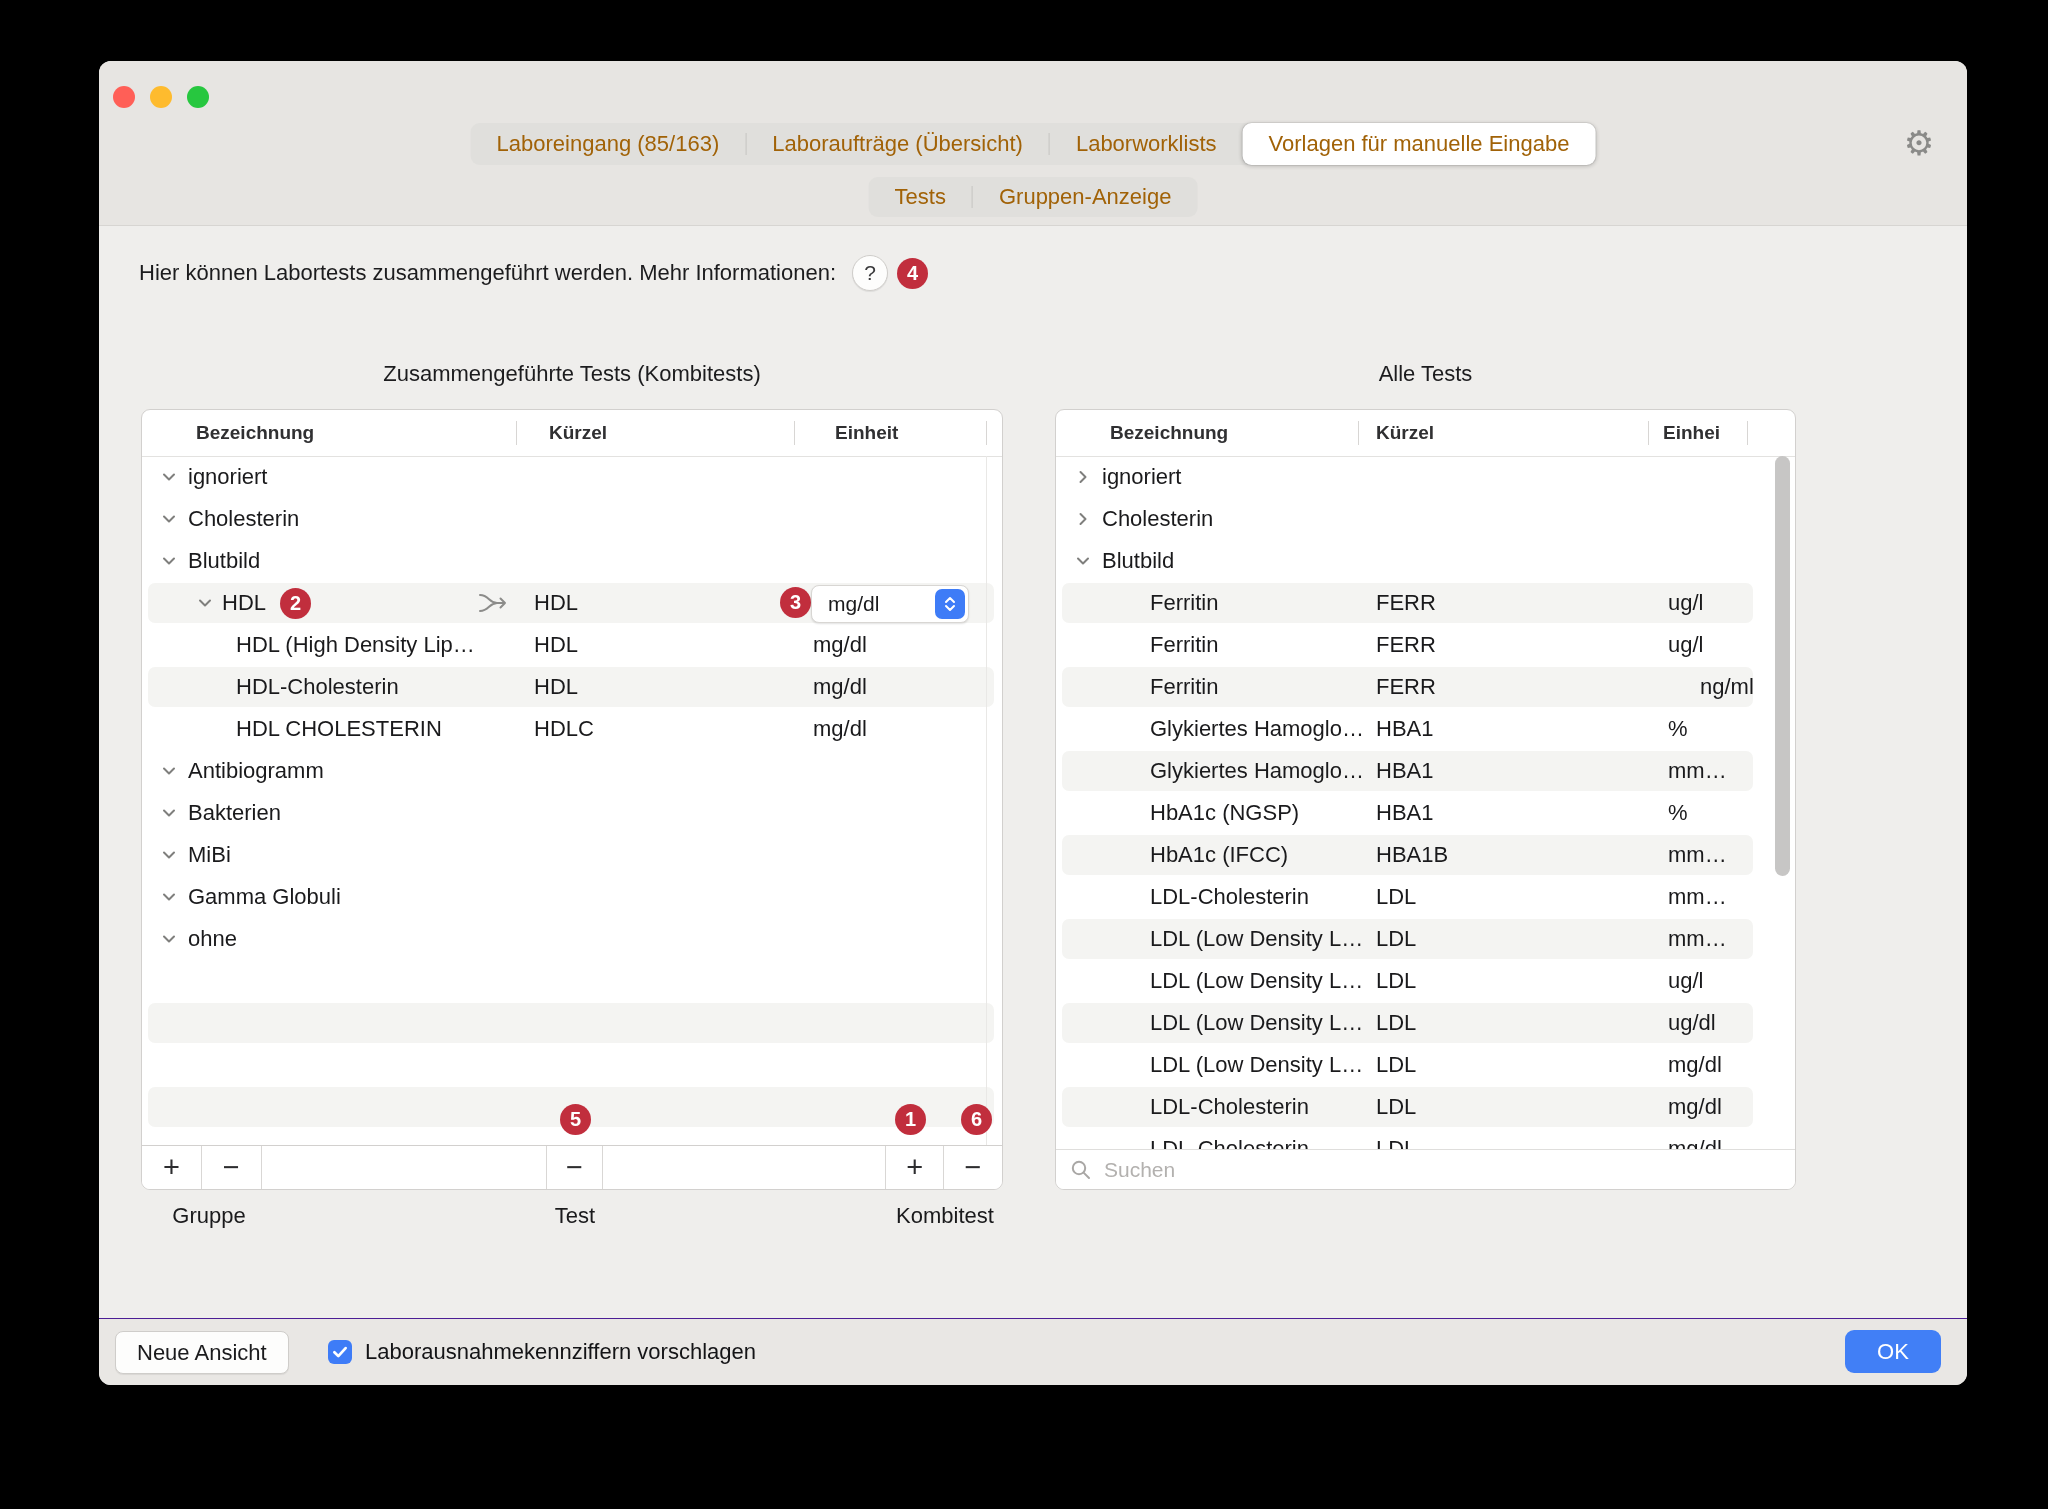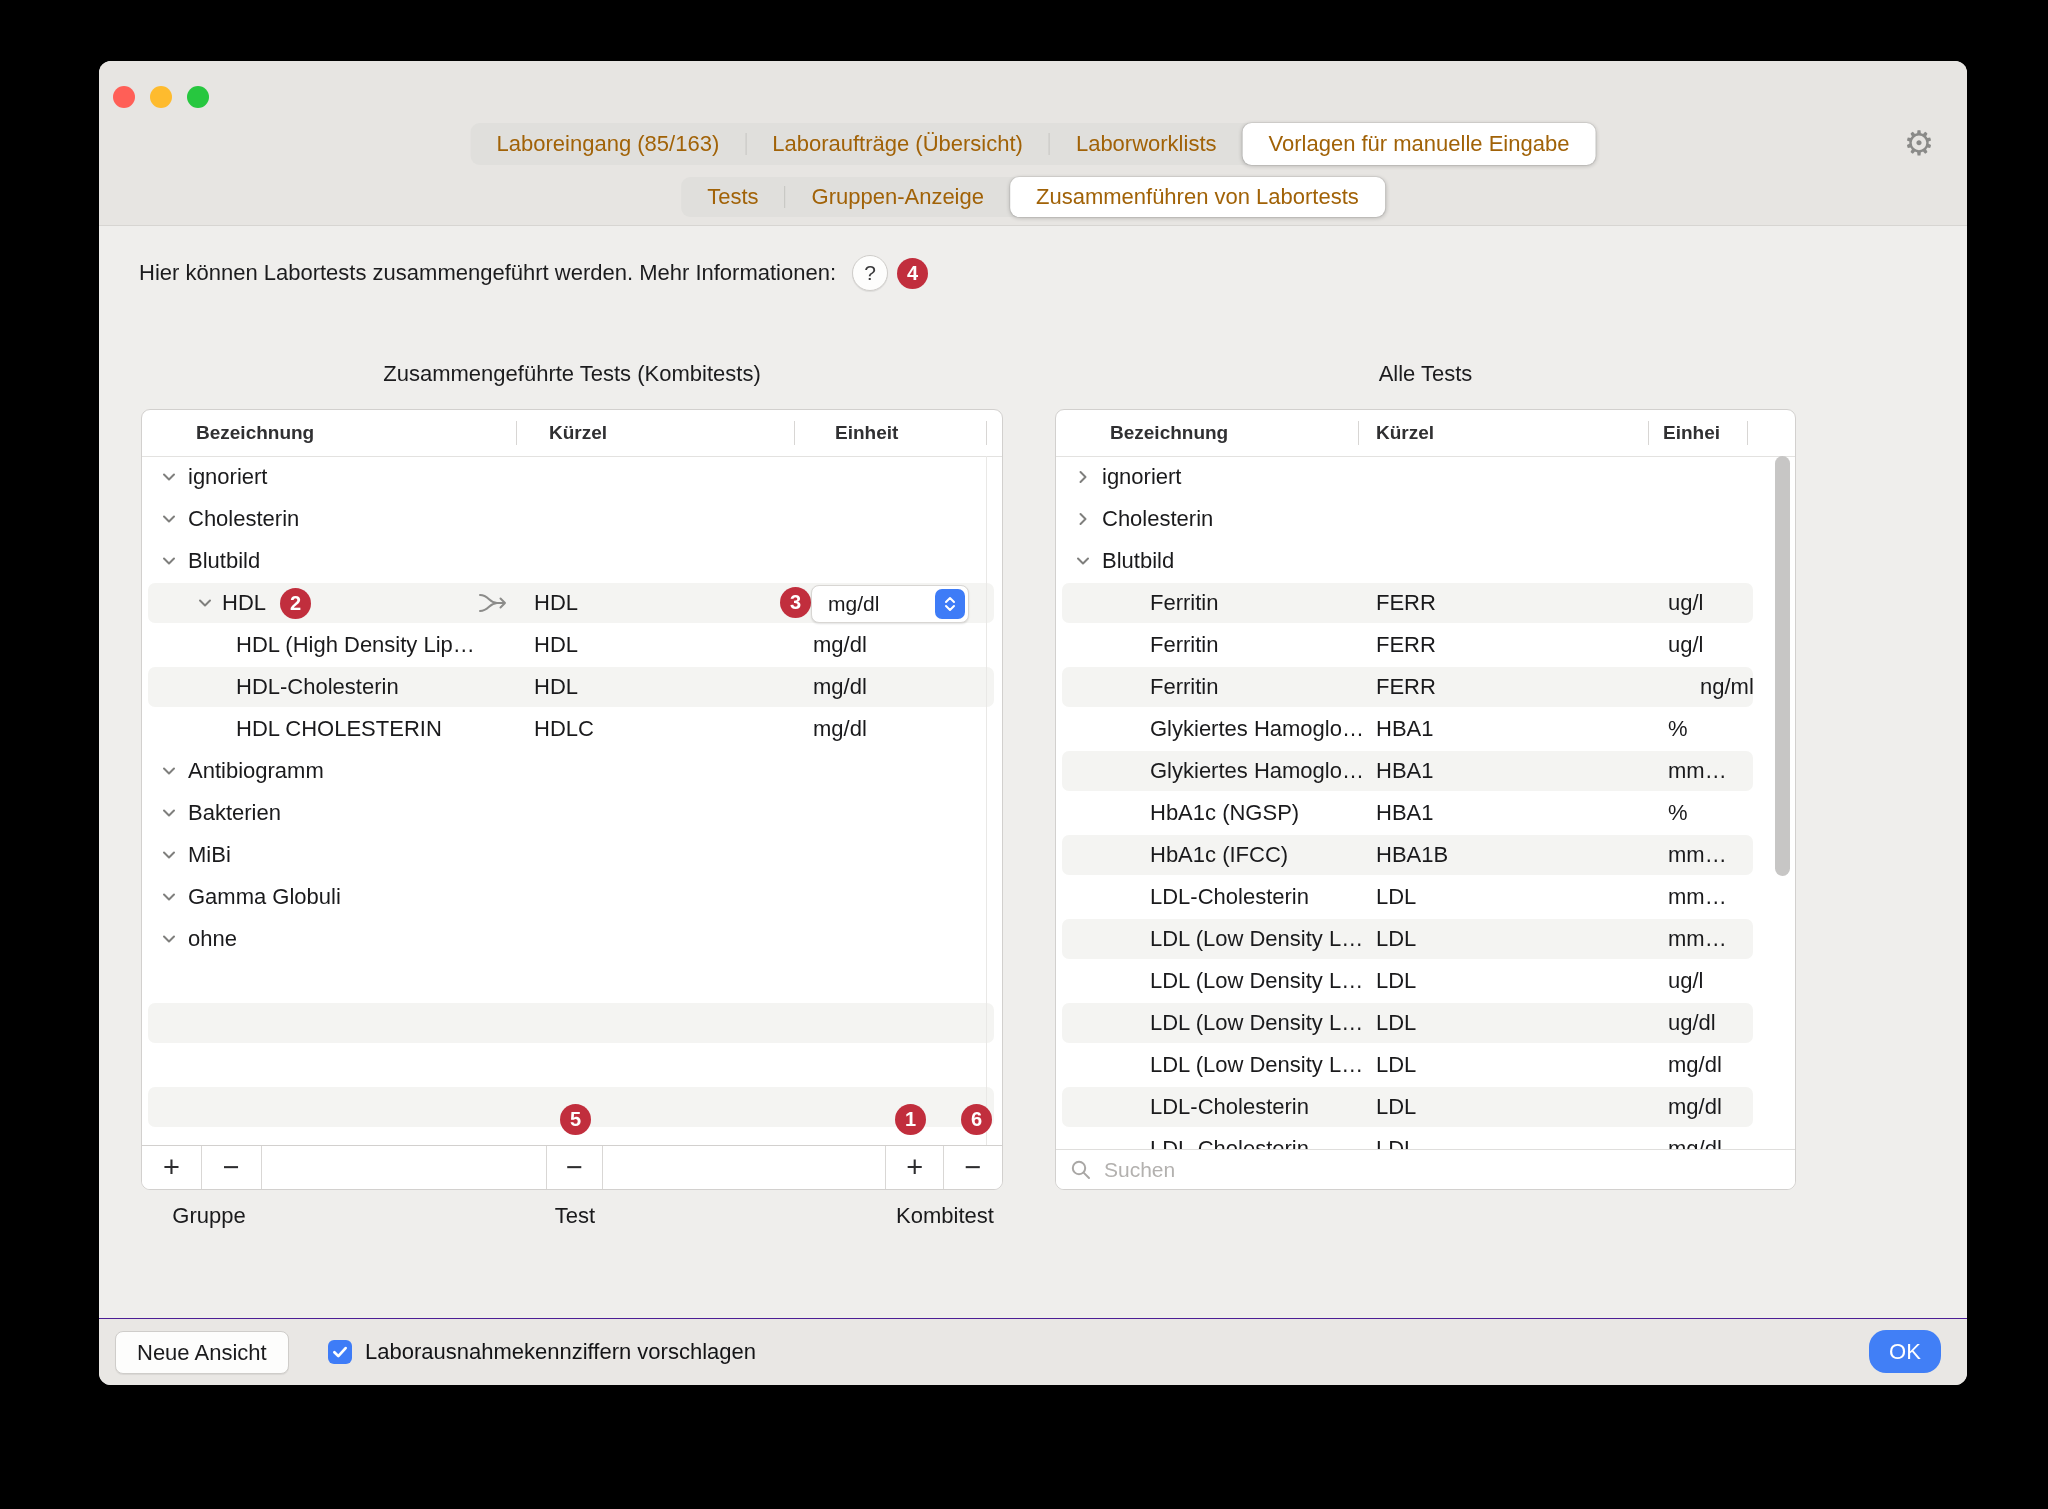--- a/index.html
+++ b/index.html
@@ -69,21 +69,21 @@
   .searchrow input{border:none;outline:none;font-size:21px;color:#1a1a1c;margin-left:10px;flex:1;background:transparent;
                    font-family:"Liberation Sans","DejaVu Sans",sans-serif;}
   .searchrow input::placeholder{color:#b3b1af;}
   
   .bottombar{position:absolute;left:0;right:0;bottom:0;height:66px;background:#e9e7e4;border-top:1px solid #4c1d95;}
   .neueansicht{position:absolute;left:16px;top:12px;height:41px;padding:0 21px;background:#fdfdfc;border:1px solid #cfcdca;
                border-radius:8px;font-size:22px;color:#1b1b1d;display:flex;align-items:center;box-shadow:0 1px 1px rgba(0,0,0,.07);}
   .checkbox{position:absolute;left:229px;top:21px;width:24px;height:24px;background:#3e7cf7;border-radius:6px;
             display:flex;align-items:center;justify-content:center;}
   .cblabel{position:absolute;left:266px;top:0;height:66px;line-height:66px;font-size:22px;color:#141416;}
-  .okbtn{position:absolute;right:26px;top:11px;width:72px;height:43px;background:#417ff6;border:none;border-radius:17px;
+  .okbtn{position:absolute;right:26px;top:11px;width:96px;height:43px;background:#417ff6;border:none;border-radius:9px;
          color:#fff;font-size:22px;display:flex;align-items:center;justify-content:center;}
 </style>
 </head>
 <body>
 
 <div class="window">
   <div class="chrome">
     <span class="light" style="left:14px;background:#ff5f57;"></span>
     <span class="light" style="left:51px;background:#febb2e;"></span>
     <span class="light" style="left:88px;background:#27c73f;"></span>
@@ -92,21 +92,20 @@
         <span class="tabsep"></span>
         <div class="tab">Laboraufträge (Übersicht)</div>
         <span class="tabsep"></span>
         <div class="tab">Laborworklists</div>
         <div class="tab sel">Vorlagen für manuelle Eingabe</div>
       </div>
     <div class="tabbar tabbar2" id="tabbar2">
         <div class="tab">Tests</div>
         <span class="tabsep"></span>
         <div class="tab">Gruppen-Anzeige</div>
-        <div class="tab sel">Zusammenführen von Labortests</div>
       </div>
     <div class="gear">⚙</div>
   </div>
 
   <div class="inforow">
     <span>Hier können Labortests zusammengeführt werden. Mehr Informationen:</span>
     <span class="helpbtn">?</span>
     <span class="rbadge">4</span>
   </div>
 

